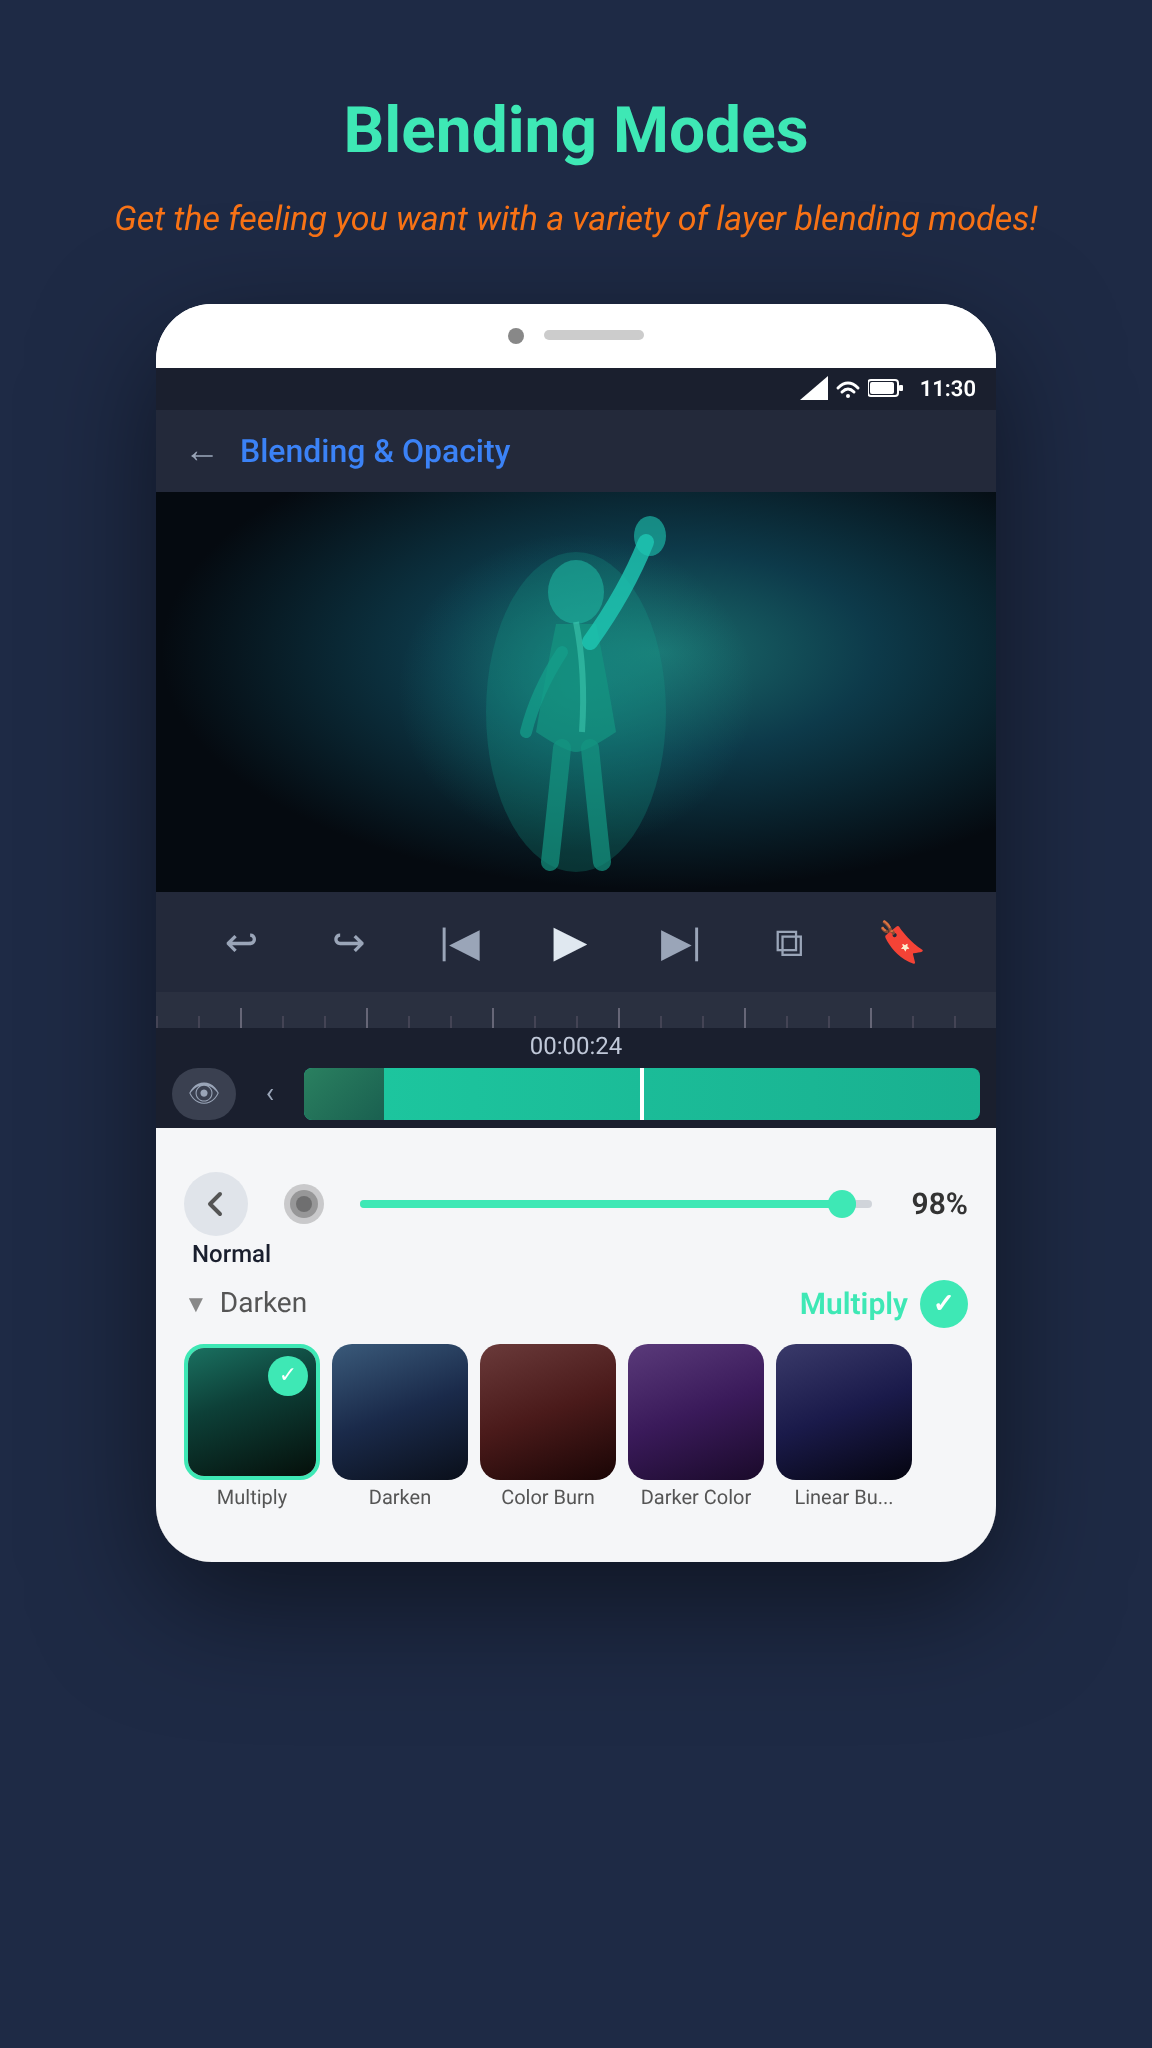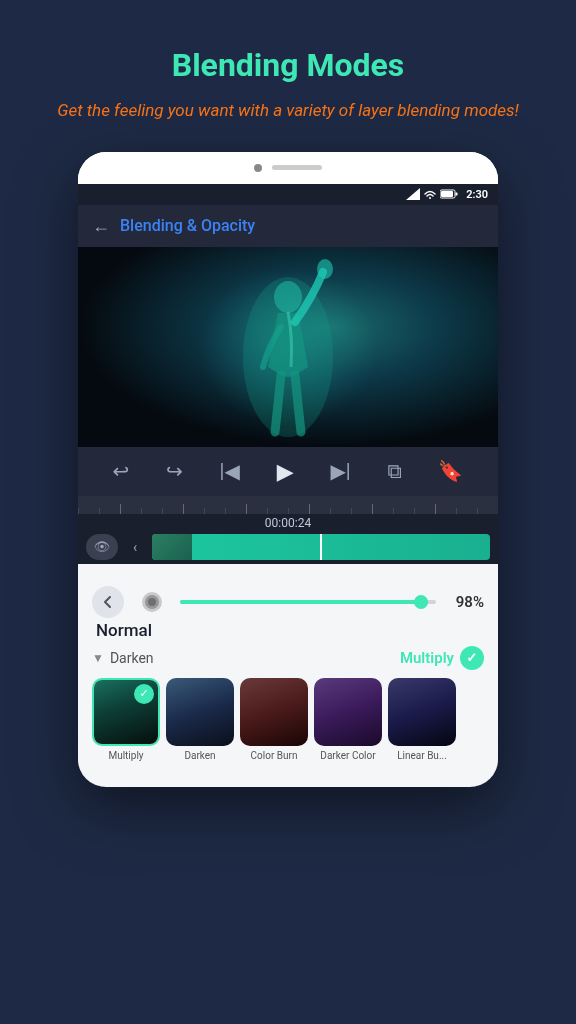--- a/index.html
+++ b/index.html
@@ -318,21 +318,21 @@
 
     .opacity-value {
       color: #333;
       font-size: 15px;
       font-weight: 600;
       min-width: 40px;
       text-align: right;
     }
 
     .blend-mode-display {
-      font-size: 17px;
+      font-size: 12px;
       font-weight: 500;
       color: #1a1f2e;
       margin: 2px 0 6px;
     }
 
     .blend-section-header {
       display: flex;
       align-items: center;
       justify-content: space-between;
       margin-bottom: 8px;
@@ -480,21 +480,21 @@
           <path d="M4 8 Q7 5 10 8" stroke="white" stroke-width="1.5" fill="none" stroke-linecap="round"></path>
           <path d="M2 6 Q7 1 12 6" stroke="white" stroke-width="1.5" fill="none" stroke-linecap="round"></path>
         </svg>
 
         <svg width="18" height="10" viewBox="0 0 18 10">
           <rect x="0" y="1" width="15" height="8" rx="1.5" stroke="white" stroke-width="1" fill="none"></rect>
           <rect x="1" y="2" width="12" height="6" rx="1" fill="white"></rect>
           <rect x="15.5" y="3.5" width="2" height="3" rx="0.5" fill="white"></rect>
         </svg>
       </div>
-      <span class="status-time">2:30</span>
+      <span class="status-time">11:30</span>
     </div>
 
     <div class="top-nav">
       <span class="back-arrow">←</span>
       <span class="nav-title">Blending &amp; Opacity</span>
     </div>
 
     <div class="video-preview">
       <div class="video-bg">
         <div class="glow-effect"></div>

